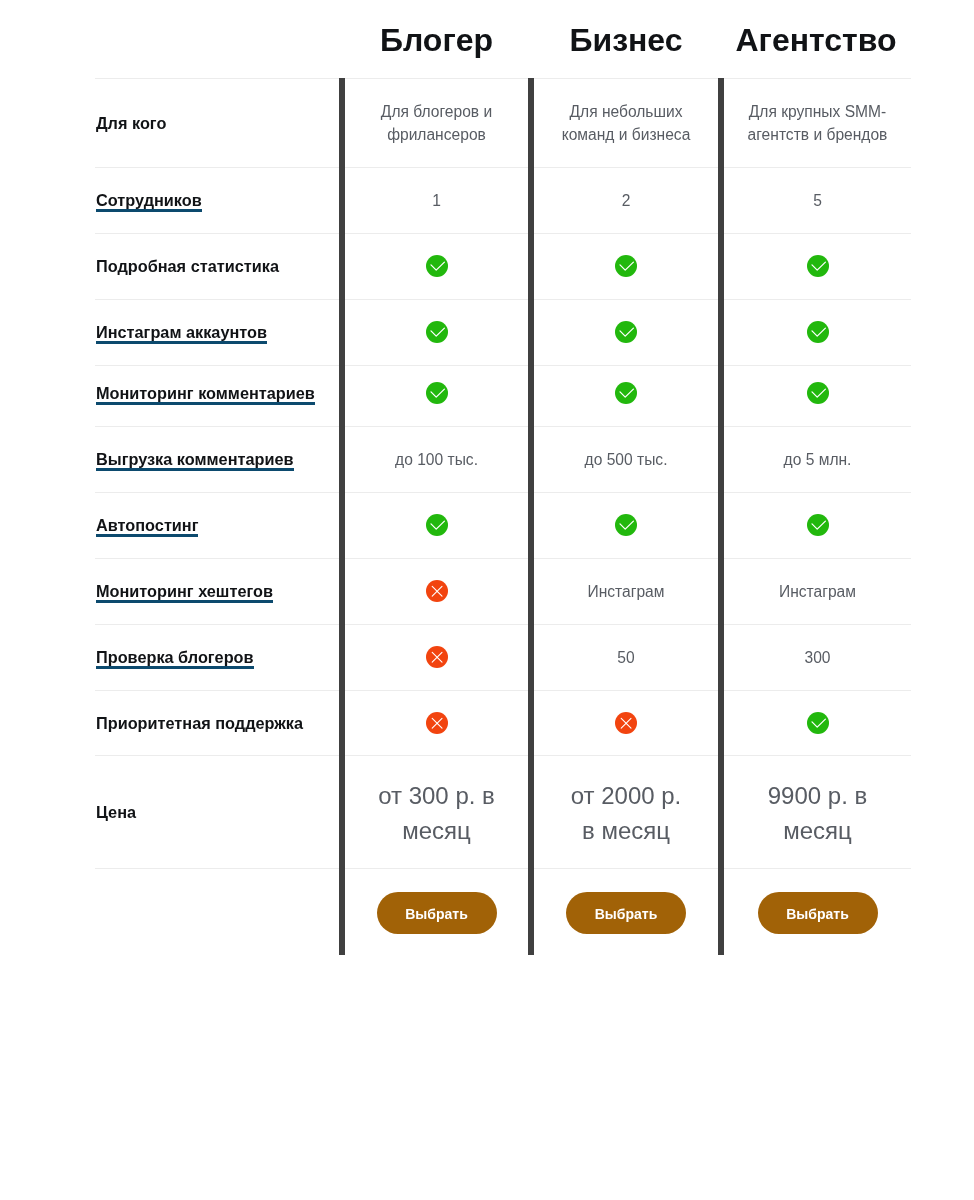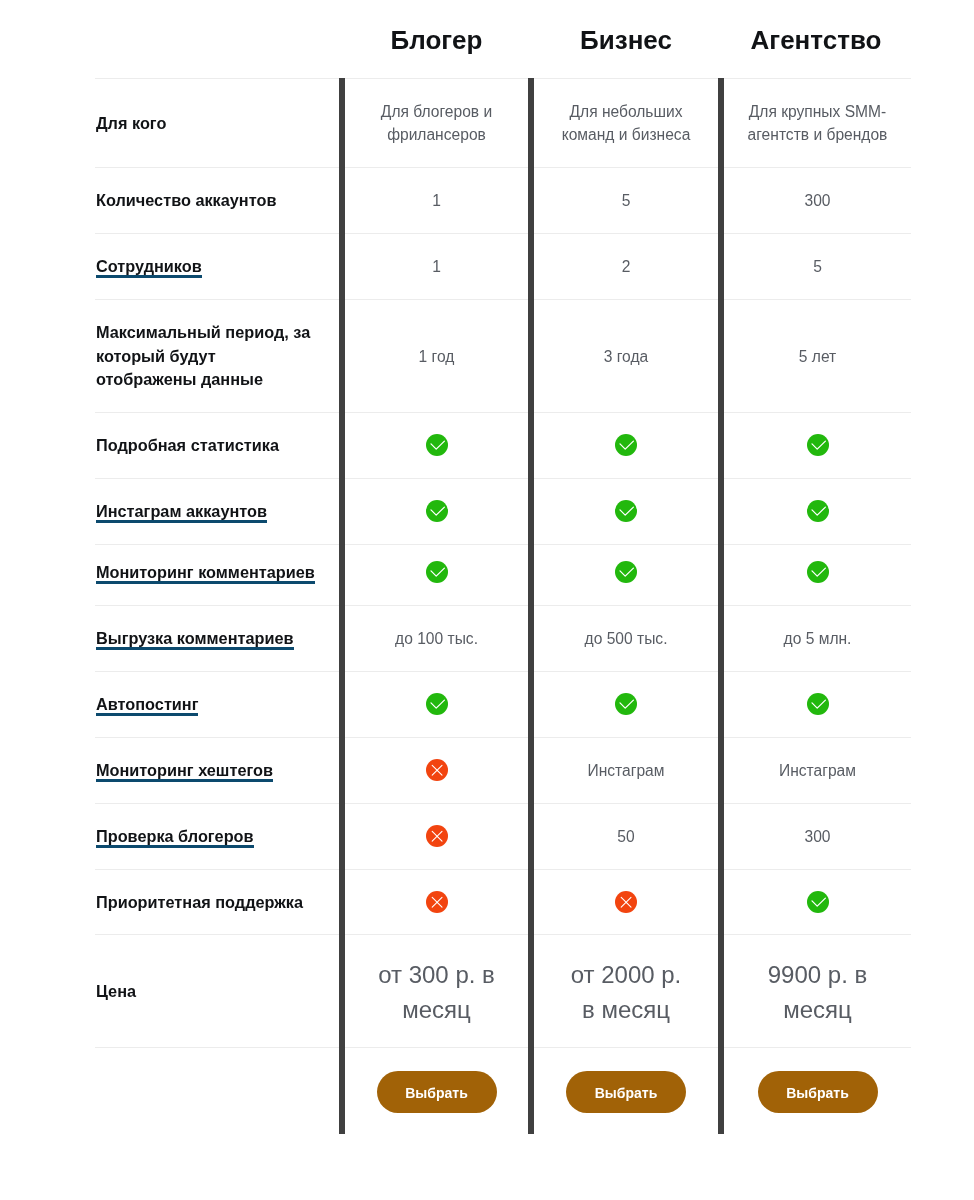--- a/index.html
+++ b/index.html
@@ -19,21 +19,21 @@
     table-layout:fixed;
   }
   col.col-feature { width:247px; }
   col.col-plan1   { width:189px; }
   col.col-plan2   { width:190px; }
   col.col-plan3   { width:190px; }
 
   thead th { padding:0; border:0; }
   th.plan-head {
     height:78px;
-    font-size:26px;
+    font-size:32px;
     font-weight:700;
     color:#111316;
     text-align:center;
     vertical-align:middle;
     padding-top:4px;
   }
 
   tbody td { border-top:1px solid #ececec; padding:0; vertical-align:middle; }
   td.feature {
     font-size:16.3px;
@@ -104,36 +104,24 @@
       </tr>
     </thead>
     <tbody>
       <tr class="feature-row" style="height:89px">
         <td class="feature">Для кого</td>
         <td class="value">Для блогеров и фрилансеров</td>
         <td class="value">Для небольших команд и бизнеса</td>
         <td class="value">Для крупных SMM-агентств и брендов</td>
       </tr>
       <tr class="feature-row" style="height:66px">
-        <td class="feature">Количество аккаунтов</td>
-        <td class="value">1</td>
-        <td class="value">5</td>
-        <td class="value">300</td>
-      </tr>
-      <tr class="feature-row" style="height:66px">
         <td class="feature"><a class="feature-link">Сотрудников</a></td>
         <td class="value">1</td>
         <td class="value">2</td>
         <td class="value">5</td>
-      </tr>
-      <tr class="feature-row" style="height:113px">
-        <td class="feature">Максимальный период, за который будут отображены данные</td>
-        <td class="value">1 год</td>
-        <td class="value">3 года</td>
-        <td class="value">5 лет</td>
       </tr>
       <tr class="feature-row" style="height:66px">
         <td class="feature">Подробная статистика</td>
         <td class="value"><span class="ic"><svg viewBox="0 0 22 22" width="22" height="22">
                 <circle cx="11" cy="11" r="11" fill="#22b80d"></circle>
                 <path d="M5.0 9.9 L10.2 15.1 L18.4 7.1" fill="none" stroke="#ffffff" stroke-width="1.25" stroke-linecap="round" stroke-linejoin="round"></path>
               </svg></span></td>
         <td class="value"><span class="ic"><svg viewBox="0 0 22 22" width="22" height="22">
                 <circle cx="11" cy="11" r="11" fill="#22b80d"></circle>
                 <path d="M5.0 9.9 L10.2 15.1 L18.4 7.1" fill="none" stroke="#ffffff" stroke-width="1.25" stroke-linecap="round" stroke-linejoin="round"></path>

